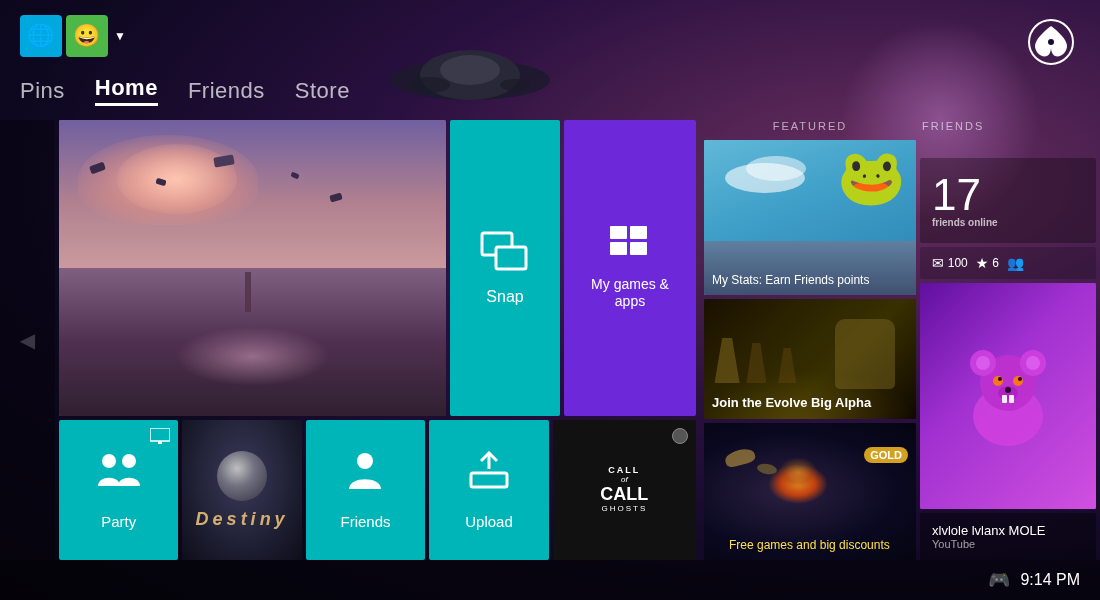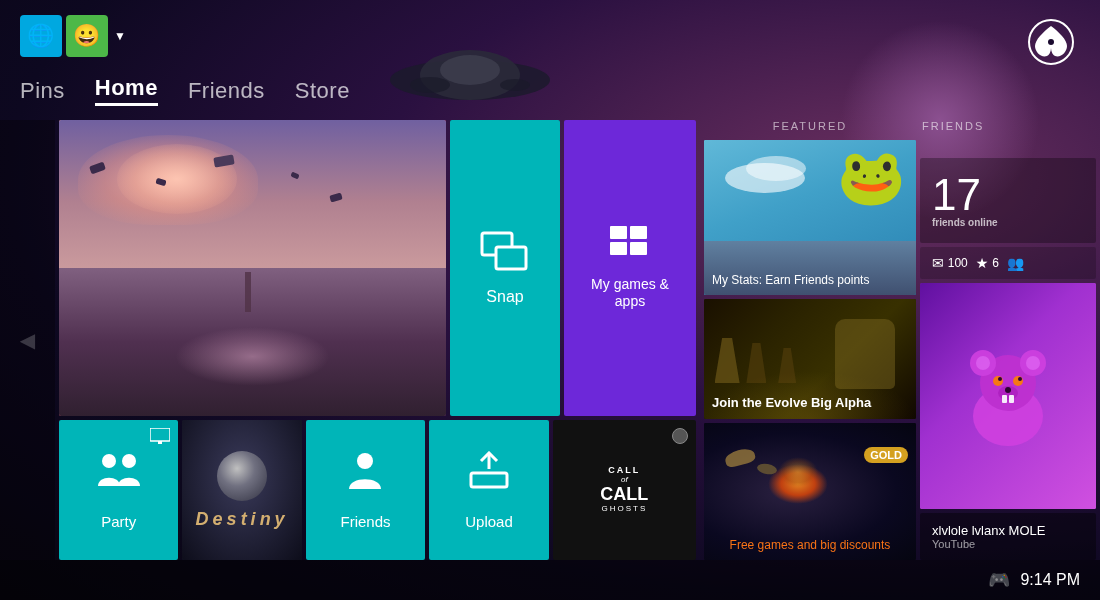--- a/index.html
+++ b/index.html
@@ -354,26 +354,25 @@
       background: #d4a020;
       color: white;
       font-size: 11px;
       font-weight: bold;
       padding: 2px 6px;
       border-radius: 8px;
     }
     .featured-bottom-text {
       position: absolute;
       bottom: 8px;
-      left: 8px;
+      left: 25px;
       right: 8px;
       font-size: 12px;
-      color: #f97316;
+      color: #fde047;
       font-weight: 500;
-      text-align: center;
     }
 
     
     .friends-panel {
       width: 180px;
       display: flex;
       flex-direction: column;
       gap: 4px;
       padding: 0 4px 0 0;
       flex-shrink: 0;

